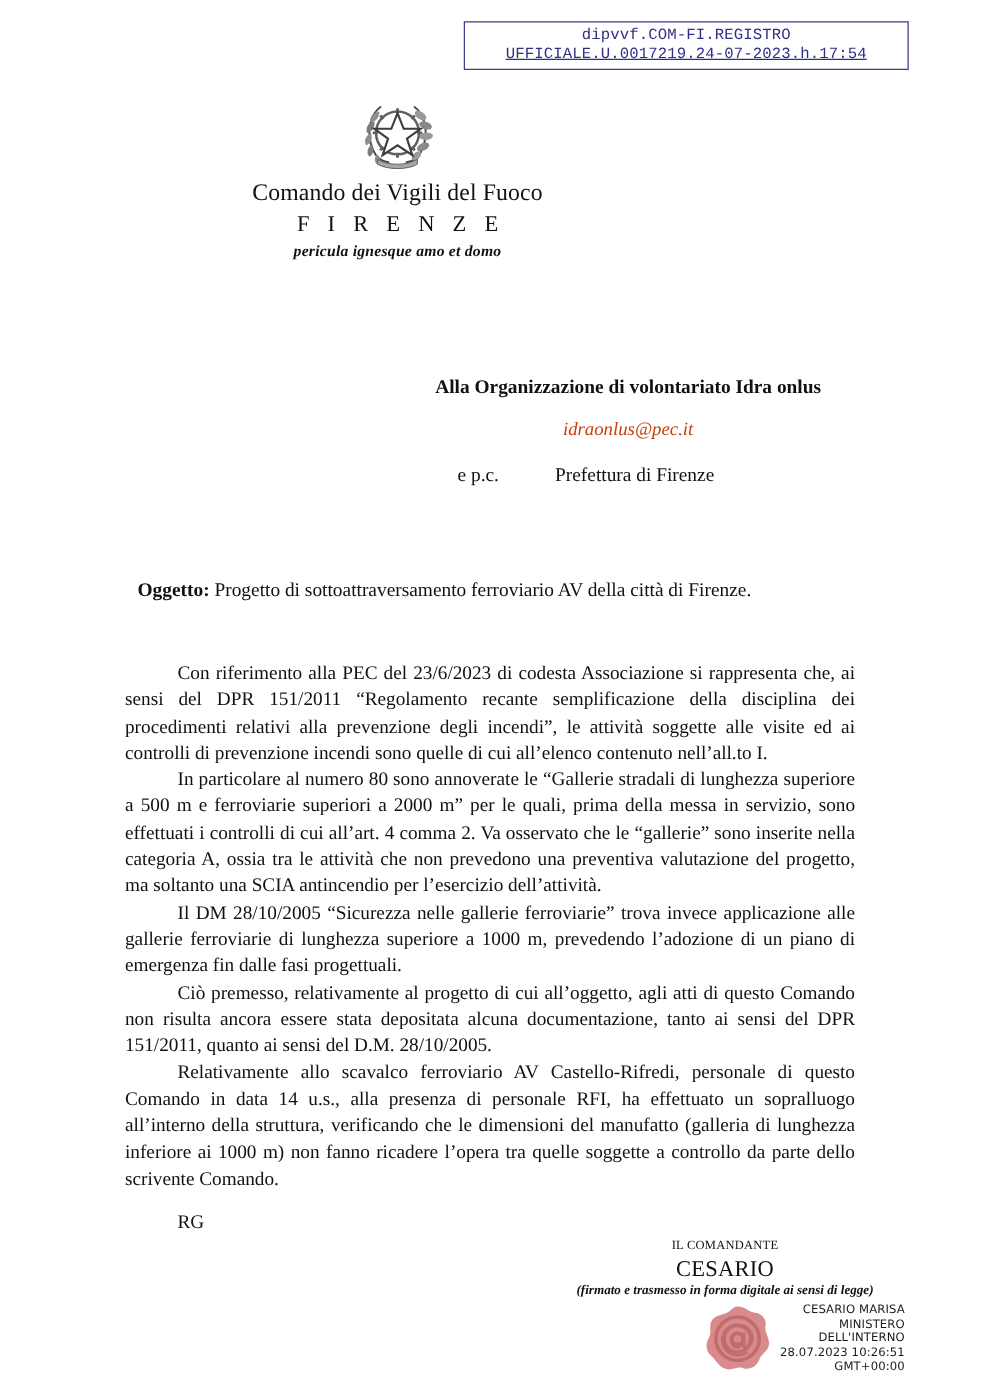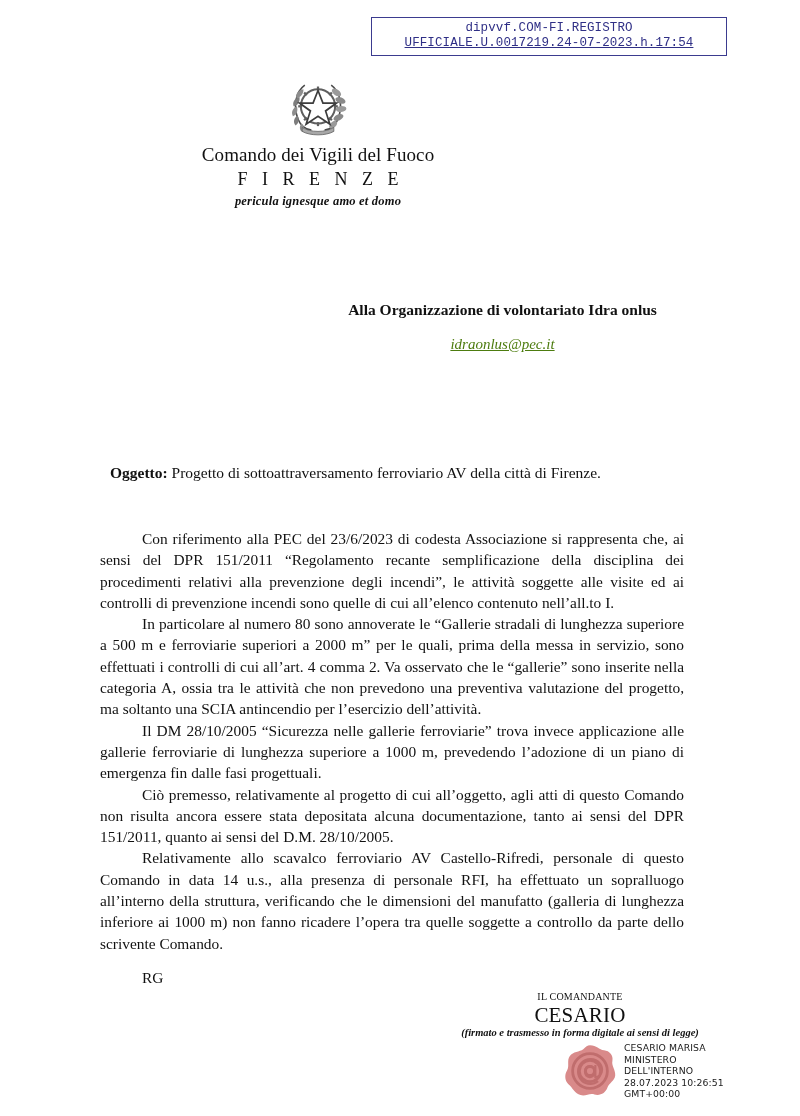--- a/index.html
+++ b/index.html
@@ -95,22 +95,21 @@
   }
   .addr-email {
     text-align: center;
     margin-top: 15px;
     padding-left: 205px;
   }
   .addr-email a,
   .addr-email span.mail {
     font-size: 15px;
     font-style: italic;
-    color: #4d7c0f;
-    text-decoration: underline;
+    color: #c2410c;
   }
   .addr-epc {
     margin-top: 18px;
     padding-left: 266px;
     font-size: 15.5px;
     line-height: 20px;
     display: flex;
   }
   .addr-epc .epc-label {
     width: 78px;
@@ -161,21 +160,21 @@
     top: 988px;
     width: 320px;
     text-align: center;
   }
   .sig-title {
     font-size: 10px;
     line-height: 18px;
     letter-spacing: 0.2px;
   }
   .sig-name {
-    font-size: 21px;
+    font-size: 18px;
     line-height: 18px;
     letter-spacing: 0.2px;
   }
   .sig-note {
     font-size: 10.5px;
     font-style: italic;
     font-weight: bold;
     line-height: 13px;
     margin-top: 2px;
   }
@@ -195,20 +194,21 @@
     position: relative;
   }
   .digsig-text {
     margin-left: 6px;
     font-family: "DejaVu Sans", "Liberation Sans", sans-serif;
     font-size: 9.3px;
     line-height: 11.6px;
     color: #1a1a1a;
     letter-spacing: 0.1px;
     white-space: nowrap;
+    text-align: right;
   }
 </style>
 </head>
 <body>
 
 <div class="page">
 
   <div class="protocol-stamp">
     <div class="line1">dipvvf.COM-FI.REGISTRO</div>
     <div class="line2">UFFICIALE.U.0017219.24-07-2023.h.17:54</div>
@@ -253,20 +253,24 @@
     </svg>
     <div class="lh-comando">Comando dei Vigili del Fuoco</div>
     <div class="lh-city">F I R E N Z E</div>
     <div class="lh-motto">pericula ignesque amo et domo</div>
   </div>
 
   <div class="addressee">
     <div class="addr-main">Alla Organizzazione di volontariato Idra onlus</div>
     <div class="addr-email">
       <span class="mail">idraonlus@pec.it</span>
+    </div>
+    <div class="addr-epc">
+      <span class="epc-label">e p.c.</span>
+      <span>Prefettura di Firenze</span>
     </div>
   </div>
 
   <div class="subject">
     <b>Oggetto:</b>
     <span>Progetto di sottoattraversamento ferroviario AV della città di Firenze.</span>
   </div>
 
   <div class="body-text">
     <p>Con riferimento alla PEC del 23/6/2023 di codesta Associazione si rappresenta che, ai sensi del DPR 151/2011 “Regolamento recante semplificazione della disciplina dei procedimenti relativi alla prevenzione degli incendi”, le attività soggette alle visite ed ai controlli di prevenzione incendi sono quelle di cui all’elenco contenuto nell’all.to I.</p>

